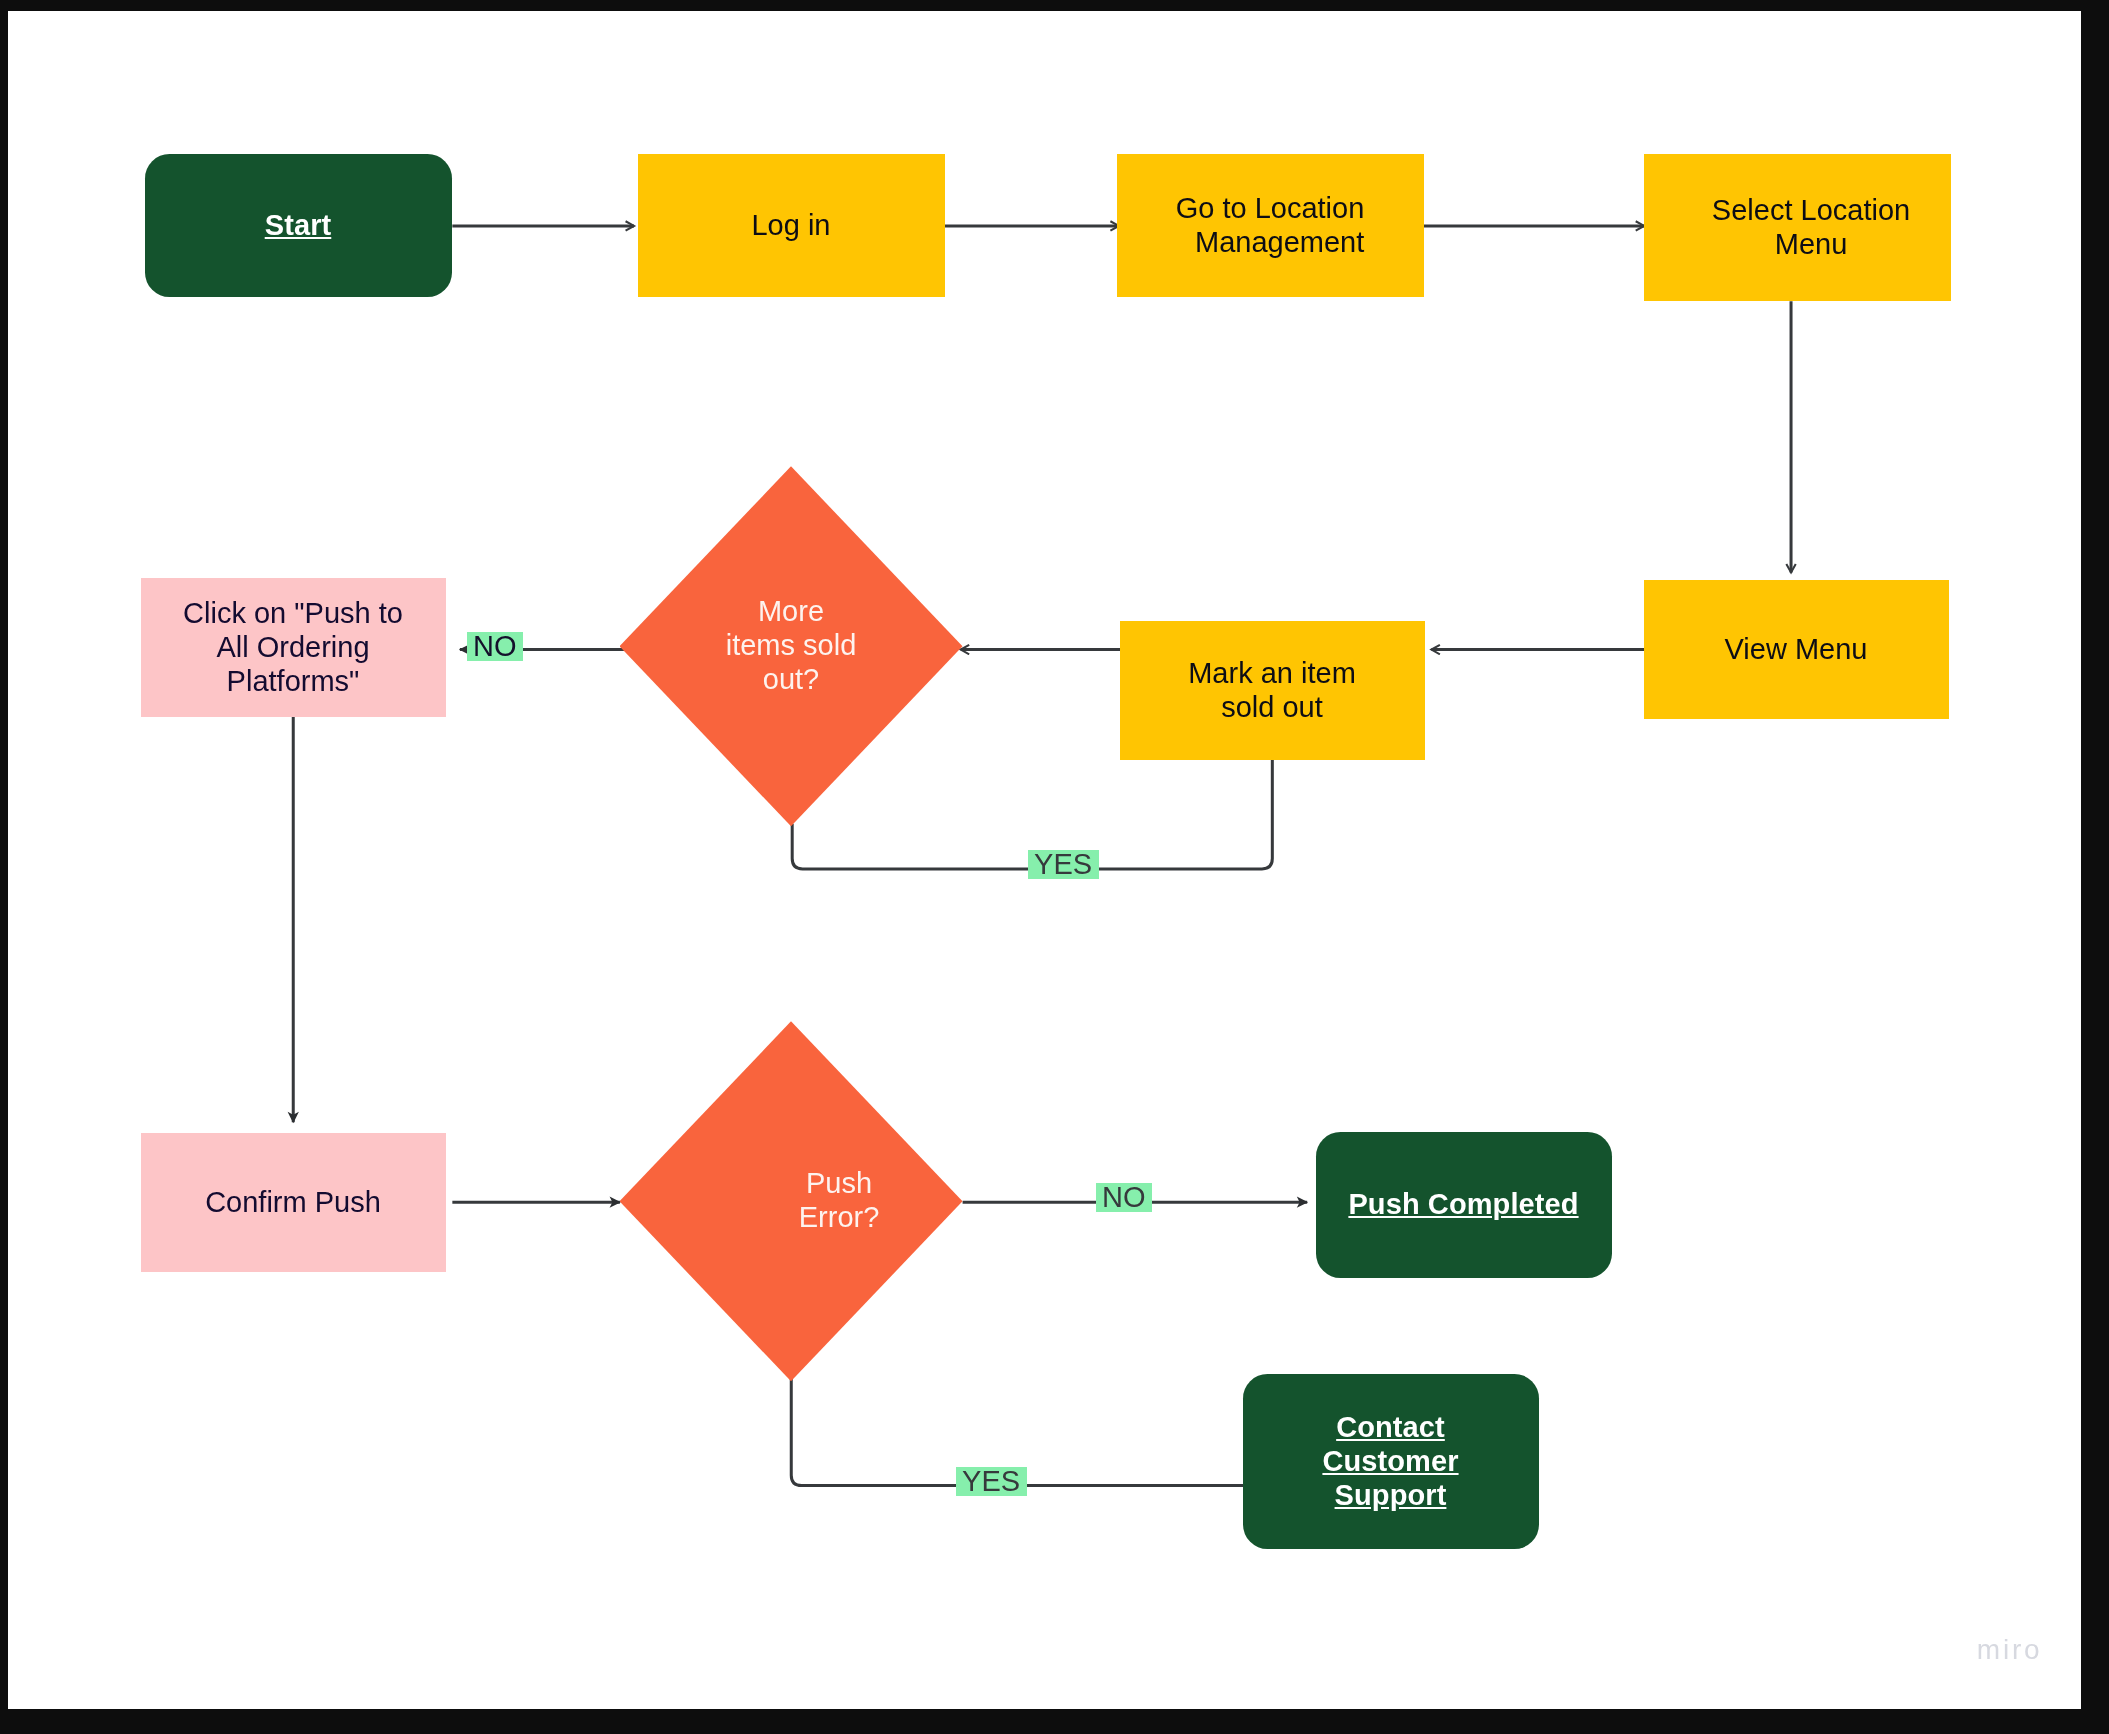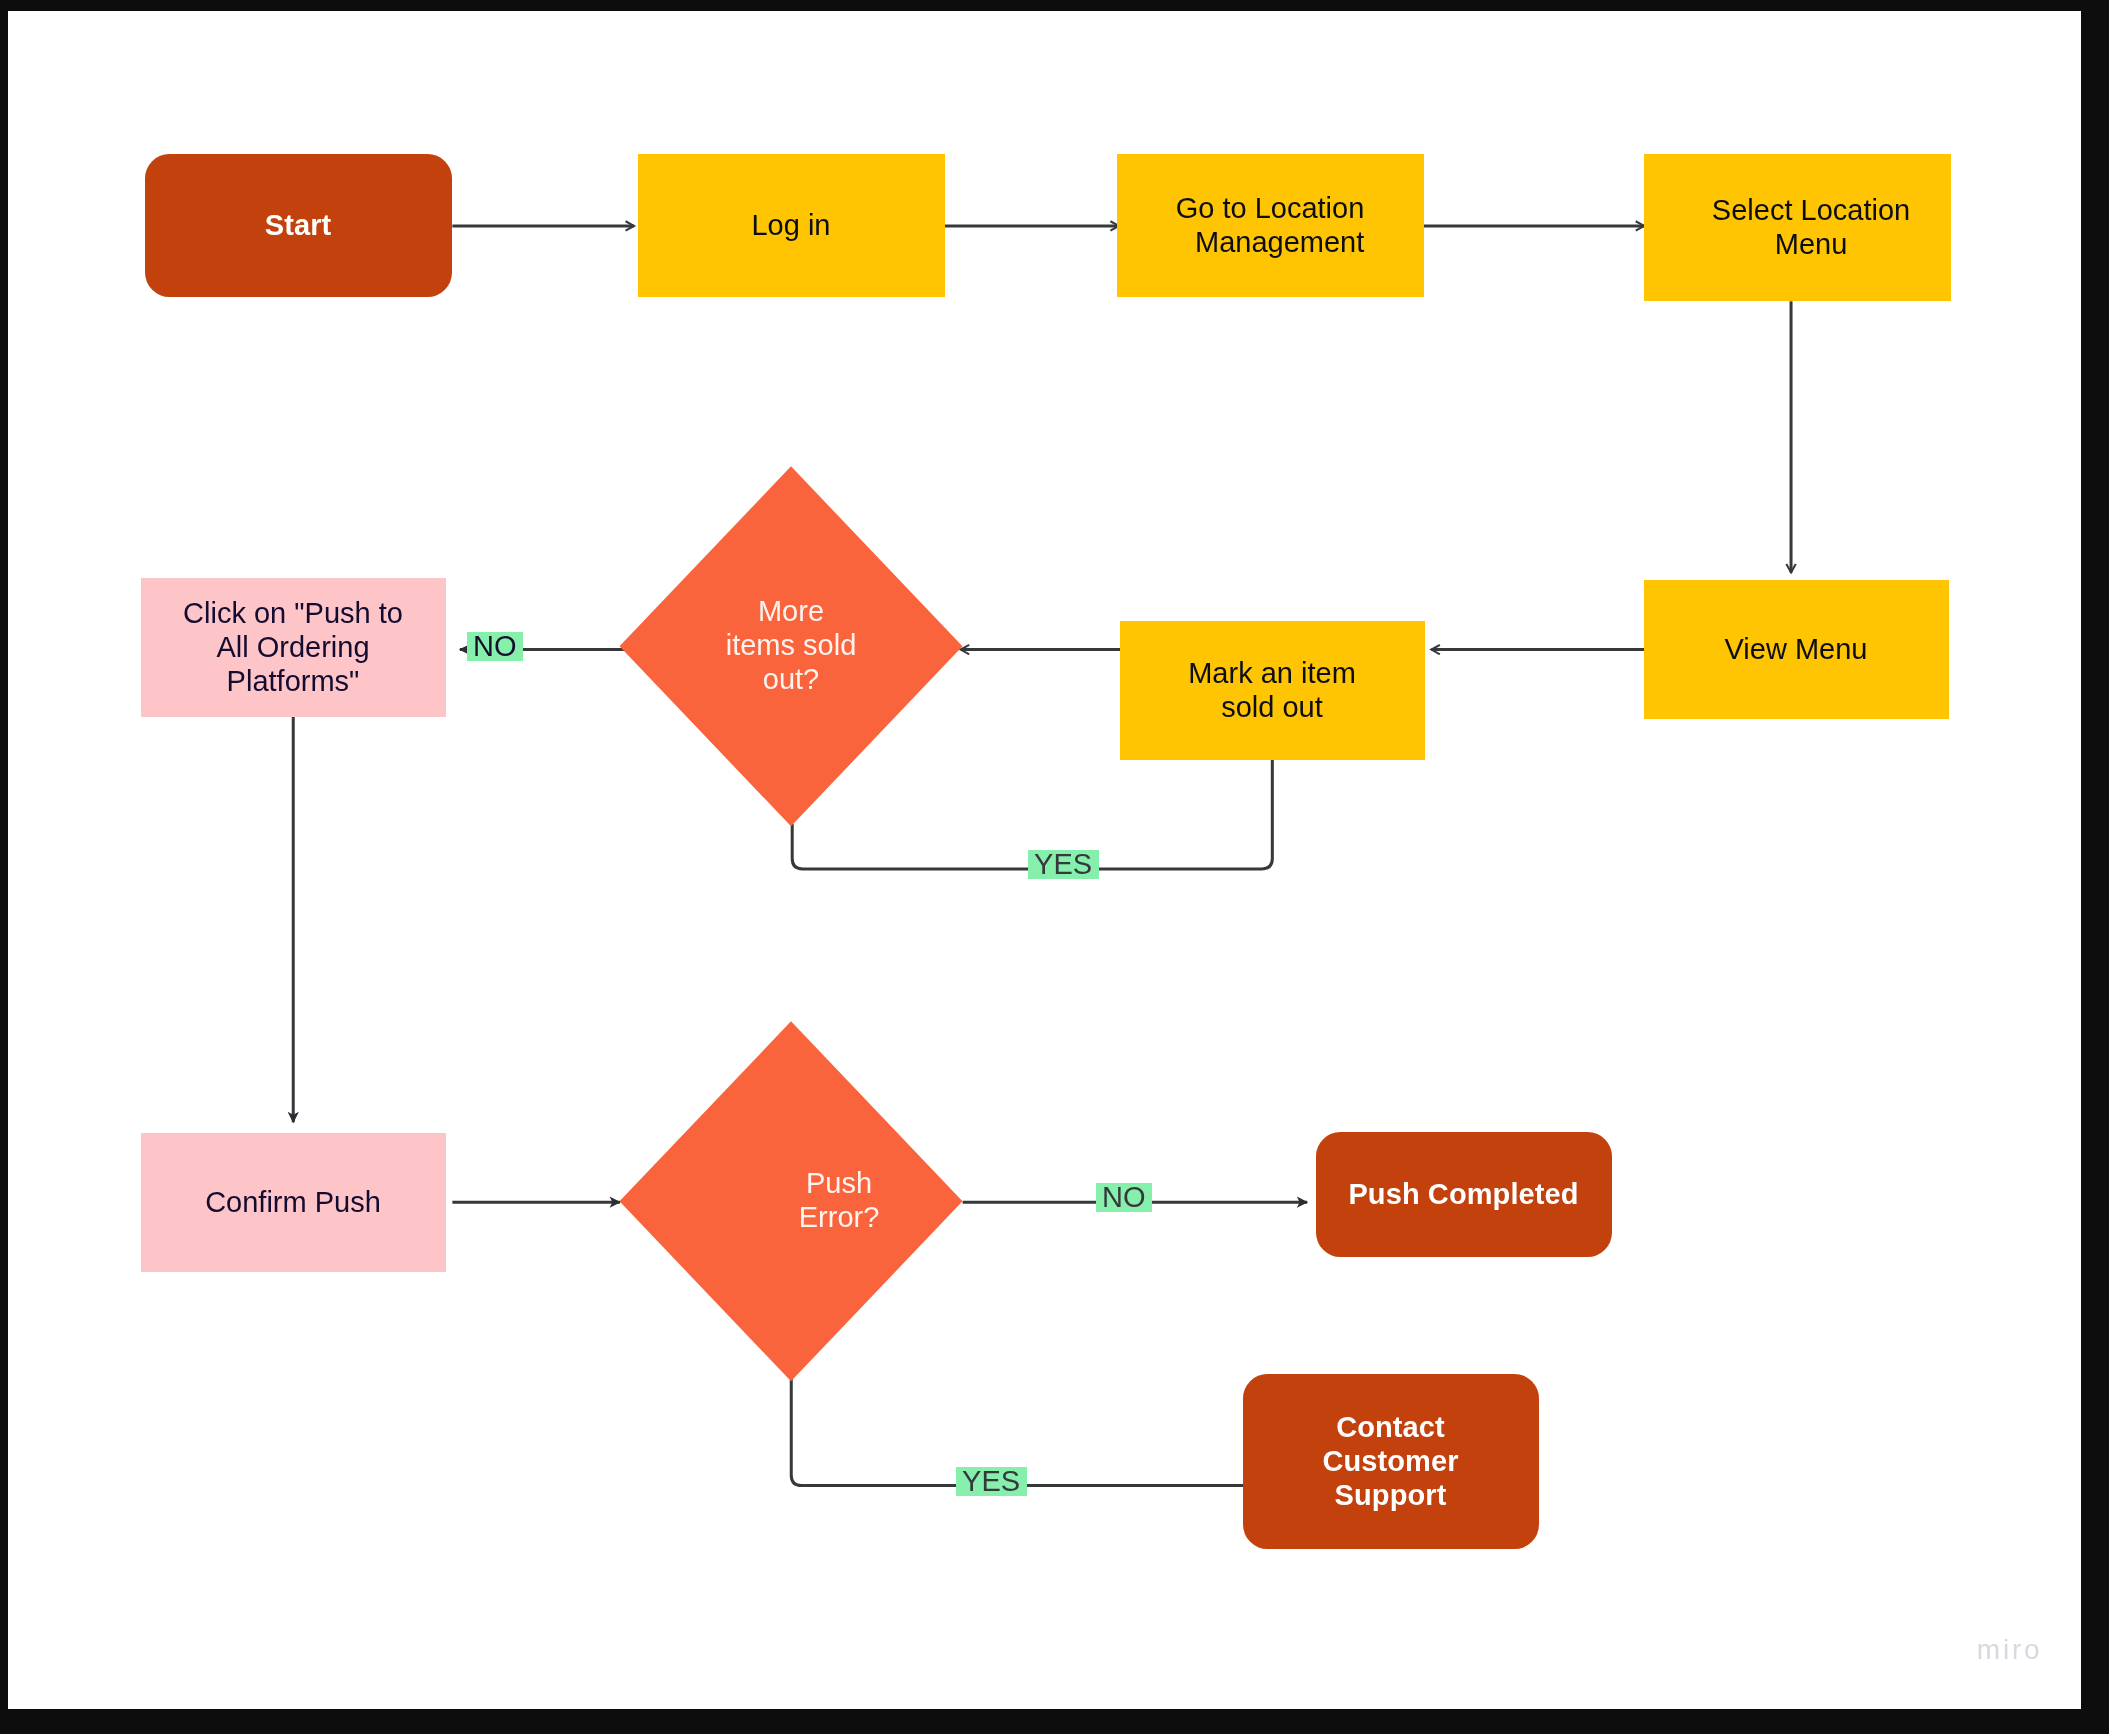--- a/index.html
+++ b/index.html
@@ -47,26 +47,27 @@
     display: flex;
     align-items: center;
     justify-content: center;
     text-align: center;
     box-sizing: border-box;
     line-height: 1.17;
     white-space: pre-line;
   }
 
   .node-terminal {
-    background: #c2410c;
+    background: #14532d;
     color: #ffffff;
     border-radius: 24.5px;
     font-size: 29px;
     font-weight: bold;
     letter-spacing: 0.1px;
+    text-decoration: underline;
   }
 
   .node-process {
     background: #ffc502;
     color: #0d0d15;
     font-size: 29px;
     font-weight: normal;
   }
 
   .node-pink {
@@ -214,21 +215,21 @@
     <div class="node node-pink" style="left:133px; top:1122px; width:305px; height:139px;">
       <span>Confirm Push</span>
     </div>
 
     <div class="node node-decision align-left" style="left:612px; top:1010px; width:343px; height:360px;">
       <div class="diamond-shape"></div>
       <span class="diamond-label">Push
 Error?</span>
     </div>
 
-    <div class="node node-terminal" style="left:1308px; top:1121px; width:296px; height:125px;">
+    <div class="node node-terminal" style="left:1308px; top:1121px; width:296px; height:146px;">
       <span>Push Completed</span>
     </div>
 
     <div class="node node-terminal" style="left:1235px; top:1363px; width:296px; height:175px;">
       <span>Contact
 Customer
 Support</span>
     </div>
 
     <div class="edge-label" style="left:459px; top:621px;">NO</div>

